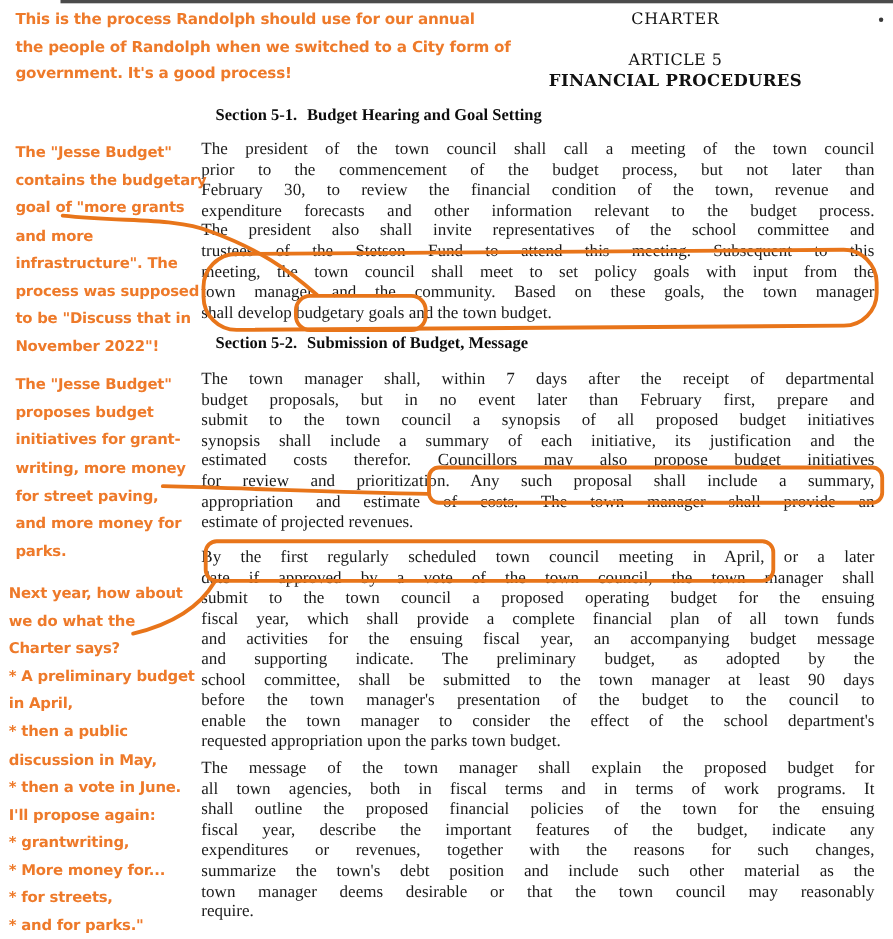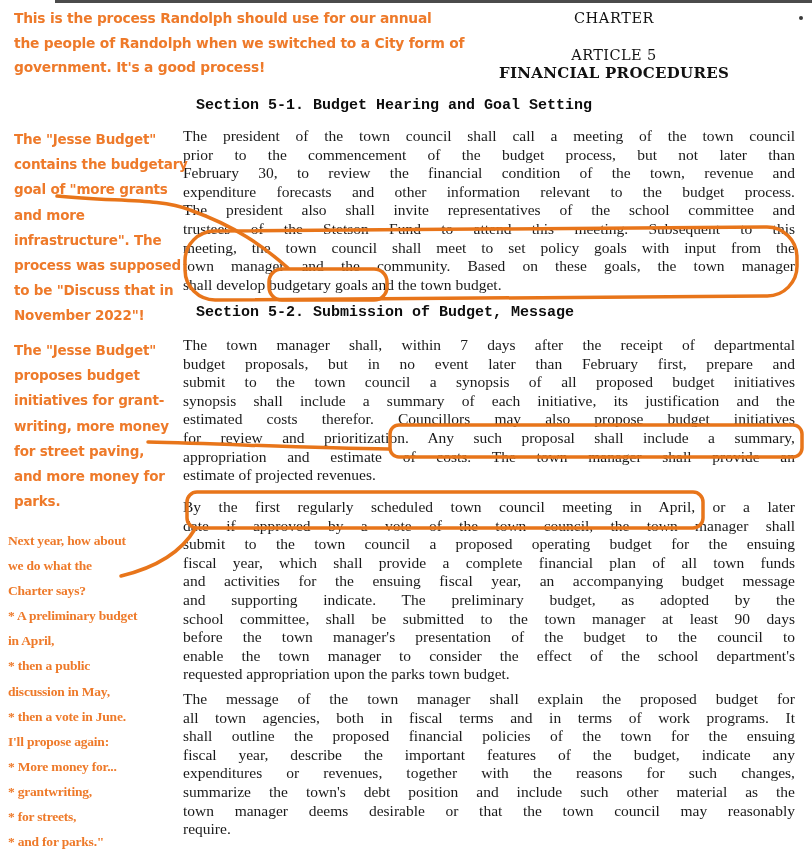--- a/index.html
+++ b/index.html
@@ -12,35 +12,35 @@
   .topline { position:absolute; left:55px; top:0; width:757px; height:3px; background:#4b4b4b; }
   .stray-dot { position:absolute; left:799px; top:16px; width:4px; height:4px; border-radius:50%; background:#3a3a3a; }
 
   .doc-header { position:absolute; left:429px; top:10px; width:370px; text-align:center;
     font-family:"DejaVu Serif", serif; color:#111; }
   .doc-header .charter { font-size:14.5px; letter-spacing:0.6px; margin-bottom:21px; }
   .doc-header .article { font-size:14.5px; letter-spacing:0.4px; }
   .doc-header .fintitle { font-size:15px; font-weight:bold; letter-spacing:0.3px; margin-top:1px; }
 
   .secheading { position:absolute; left:196px; width:600px;
-    font-family:Liberation Mono, monospace; font-weight:bold; font-size:15px; color:#0d0d0d; }
+    font-family:Liberation Serif, serif; font-weight:bold; font-size:15px; color:#0d0d0d; }
   .secheading .gap { display:inline-block; width:9px; }
 
   .para { position:absolute; left:183px; width:612px; color:var(--body);
     font-size:15.5px; line-height:18.6px; }
   .para .ln { text-align:justify; text-align-last:justify; }
   .para .ln.last { text-align-last:left; }
 
   .note { position:absolute; color:var(--accent); font-family:"DejaVu Sans", sans-serif;
     font-weight:bold; font-size:13.5px; letter-spacing:-0.2px; }
   .note .ln { white-space:nowrap; }
   .note-top { left:14px; top:6px;  line-height:24.6px; font-size:13.8px; }
   .note-1   { left:14px; top:127px; line-height:25.2px; }
   .note-2   { left:14px; top:338px; line-height:25.2px; }
-  .note-3   { left:8px;  top:528px; line-height:25.1px;font-family:Liberation Serif, serif; }
+  .note-3   { left:8px;  top:528px; line-height:25.1px; }
 
   svg.overlay { position:absolute; left:0; top:0; pointer-events:none; }
   .hl { fill:none; stroke:var(--stroke); stroke-width:3.5px; stroke-linecap:round; stroke-linejoin:round; }
 </style>
 </head>
 <body>
 
 <div class="canvas">
 
   <div class="topline"></div>
@@ -134,22 +134,22 @@
   <div class="note note-3">
       <div class="ln">Next year, how about</div>
       <div class="ln">we do what the</div>
       <div class="ln">Charter says?</div>
       <div class="ln">* A preliminary budget</div>
       <div class="ln">in April,</div>
       <div class="ln">* then a public</div>
       <div class="ln">discussion in May,</div>
       <div class="ln">* then a vote in June.</div>
       <div class="ln">I'll propose again:</div>
+      <div class="ln">* grantwriting,</div>
       <div class="ln">* More money for...</div>
-      <div class="ln">* grantwriting,</div>
       <div class="ln">* for streets,</div>
       <div class="ln last">* and for parks."</div>
     </div>
 
   <svg class="overlay" width="812" height="854" viewBox="0 0 812 854">
     <rect class="hl" x="185" y="229" width="612" height="69" rx="30" transform="rotate(-0.4 491 263)"></rect>
     <rect class="hl" x="269" y="269" width="118" height="31" rx="13"></rect>
     <rect class="hl" x="390" y="425" width="412" height="32" rx="9"></rect>
     <rect class="hl" x="187" y="492" width="516" height="36" rx="10"></rect>
     <path class="hl" d="M 57,196 C 115,202 160,198 190,210 C 235,226 263,246 288,268"></path>

